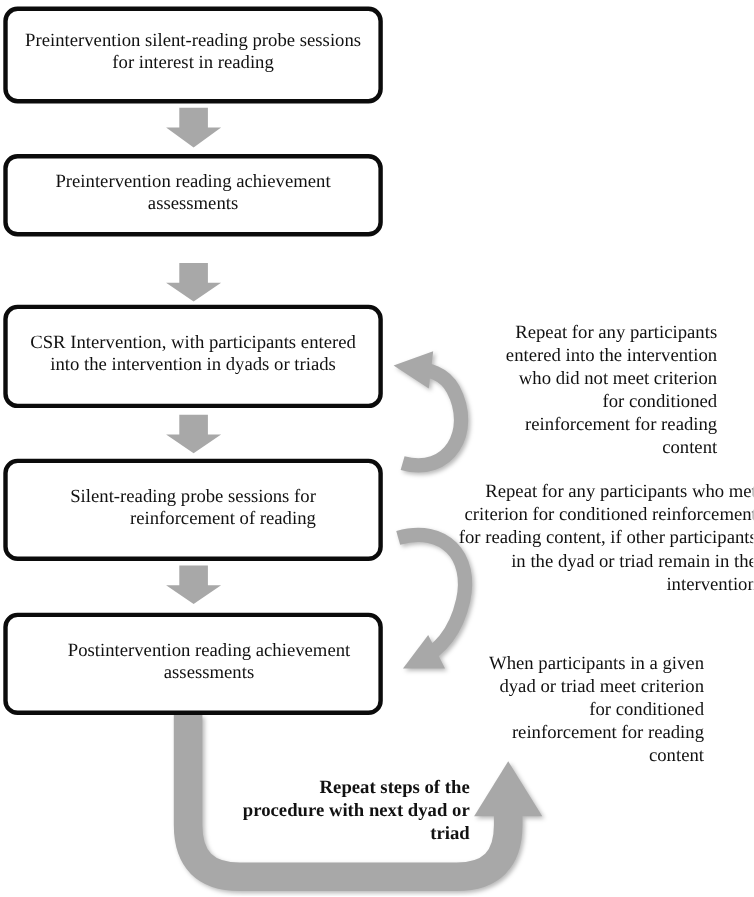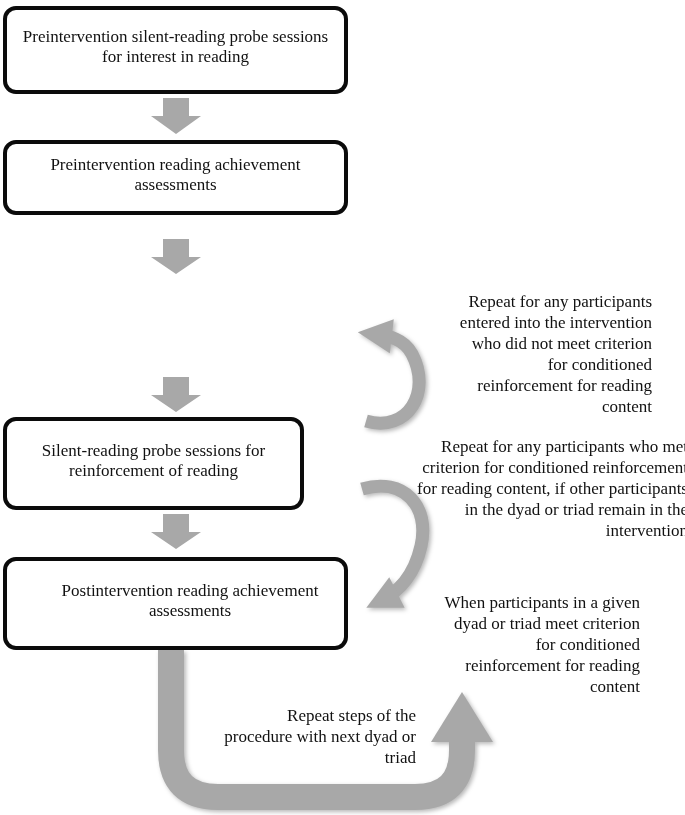--- a/index.html
+++ b/index.html
@@ -31,33 +31,33 @@
     justify-content: center;
     text-align: center;
     font-size: 17px;
     line-height: 20px;
     white-space: pre-line;
     padding: 2px 4px 8px 4px;
   }
   .box-1 { left: 3px;  top: 6px;   width: 345px; height: 88px; }
   .box-2 { left: 3px;  top: 140px; width: 345px; height: 75px; }
   .box-3 { left: 3px;  top: 277px; width: 345px; height: 94px; }
-  .box-4 { left: 3px;  top: 417px; width: 301px; height: 93px; }
+  .box-4 { left: 3px;  top: 417px; width: 345px; height: 93px; text-align: right; }
   .box-5 { left: 3px;  top: 557px; width: 345px; height: 93px; padding-left: 33px; }
   .annotation {
     position: absolute;
     text-align: right;
     font-size: 17px;
     line-height: 21px;
     white-space: pre-line;
   }
   .ann-1 { left: 390px; top: 291px; width: 262px; }
   .ann-2 { left: 380px; top: 436px; width: 308px; }
   .ann-3 { left: 395px; top: 592px; width: 245px; font-family: Liberation Serif, serif; }
-  .ann-4 { left: 184px; top: 705px; width: 232px; }
+  .ann-4 { left: 195px; top: 705px; width: 232px; font-weight: bold; }
 </style>
 </head>
 <body>
 
 <div class="canvas">
 
   <svg class="layer-svg" viewBox="0 0 685 815" aria-hidden="true">
     <defs>
       <marker id="loop-head" viewBox="0 0 10 10" refX="5.5" refY="5" markerWidth="2.8" markerHeight="2.8" orient="auto" markerUnits="strokeWidth">
         <path d="M 0.3 0.3 L 9.7 5 L 0.3 9.7 z" class="arrow-fill"></path>
@@ -76,20 +76,22 @@
     <g class="soft-shadow">
       <path class="arrow-stroke" stroke-width="26" d="M 171 650 L 171 750 Q 171 797 218 797 L 415 797 Q 462 797 462 750 L 462 741"></path>
       <polygon class="arrow-fill" points="431,742 493,742 462,692"></polygon>
     </g>
   </svg>
 
   <div class="flow-box box-1">Preintervention silent-reading probe sessions
 for interest in reading</div>
   <div class="flow-box box-2">Preintervention reading achievement
 assessments</div>
+  <div class="flow-box box-3">CSR Intervention, with participants entered
+into the intervention in dyads or triads</div>
   <div class="flow-box box-4">Silent-reading probe sessions for
 reinforcement of reading</div>
   <div class="flow-box box-5">Postintervention reading achievement
 assessments</div>
 
   <div class="annotation ann-1">Repeat for any participants
 entered into the intervention
 who did not meet criterion
 for conditioned
 reinforcement for reading

